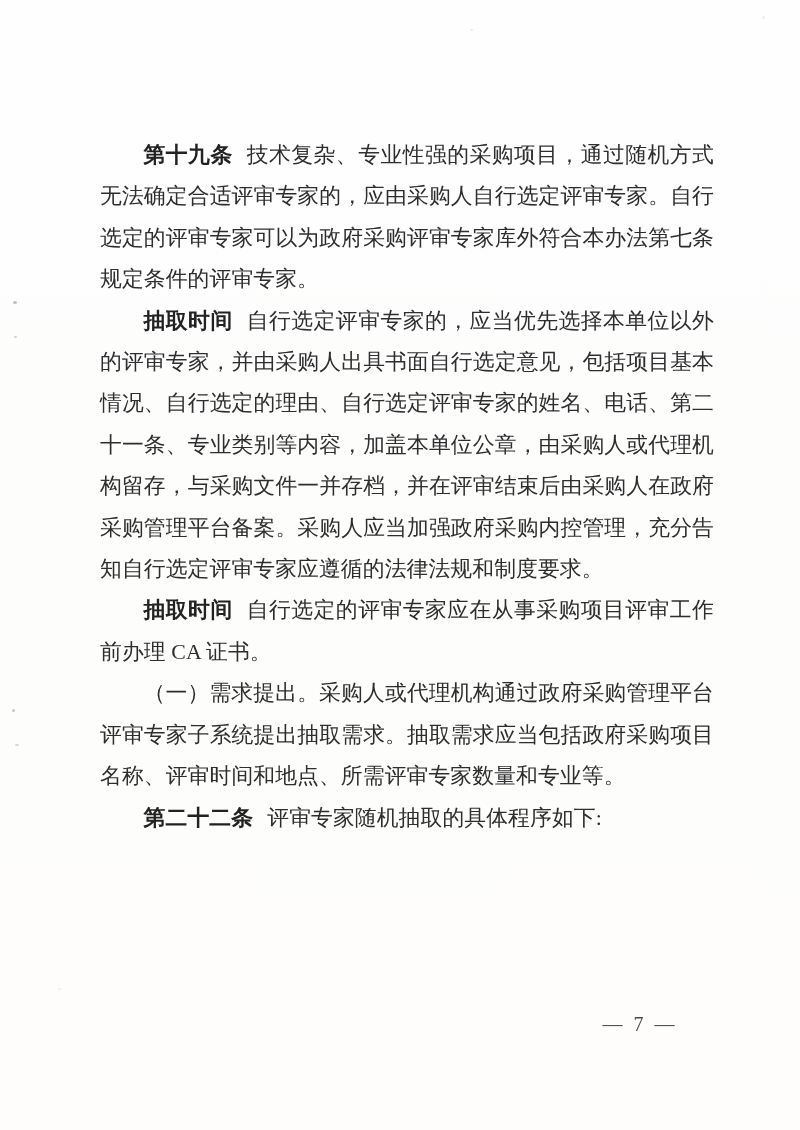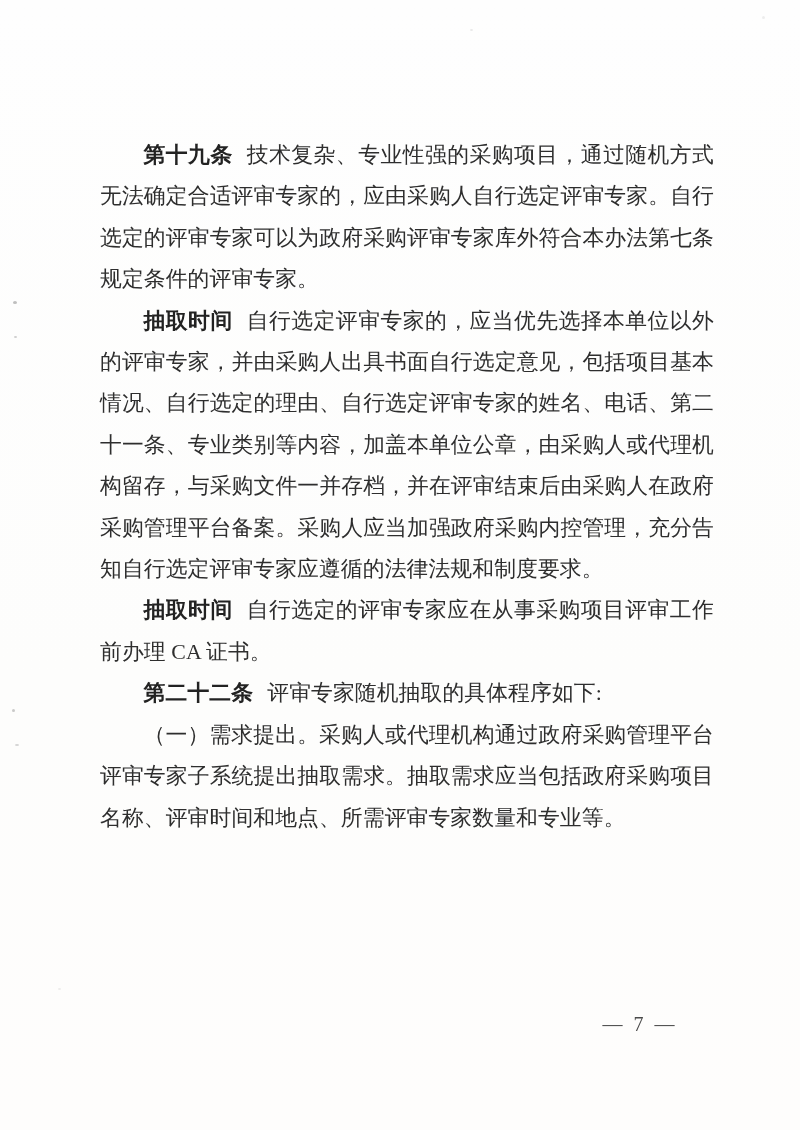--- a/index.html
+++ b/index.html
@@ -73,23 +73,23 @@
 
 <div class="page">
 
   <div class="doc-body">
   <p class="para"><span class="article-label bold">第十九条</span><span class="article-text">技术复杂、专业性强的采购项目，通过随机方式无法确定合适评审专家的，应由采购人自行选定评审专家。自行选定的评审专家可以为政府采购评审专家库外符合本办法第七条规定条件的评审专家。</span></p>
 
   <p class="para"><span class="article-label bold">抽取时间</span><span class="article-text">自行选定评审专家的，应当优先选择本单位以外的评审专家，并由采购人出具书面自行选定意见，包括项目基本情况、自行选定的理由、自行选定评审专家的姓名、电话、第二十一条、专业类别等内容，加盖本单位公章，由采购人或代理机构留存，与采购文件一并存档，并在评审结束后由采购人在政府采购管理平台备案。采购人应当加强政府采购内控管理，充分告知自行选定评审专家应遵循的法律法规和制度要求。</span></p>
 
   <p class="para"><span class="article-label bold">抽取时间</span><span class="article-text">自行选定的评审专家应在从事采购项目评审工作前办理 CA 证书。</span></p>
 
+  <p class="para"><span class="article-label plain">（一）</span><span class="article-text">需求提出。采购人或代理机构通过政府采购管理平台评审专家子系统提出抽取需求。抽取需求应当包括政府采购项目名称、评审时间和地点、所需评审专家数量和专业等。</span></p>
+
   <p class="para"><span class="article-label bold">第二十二条</span><span class="article-text">评审专家随机抽取的具体程序如下:</span></p>
-
-  <p class="para"><span class="article-label plain">（一）</span><span class="article-text">需求提出。采购人或代理机构通过政府采购管理平台评审专家子系统提出抽取需求。抽取需求应当包括政府采购项目名称、评审时间和地点、所需评审专家数量和专业等。</span></p>
 
 </div>
 
   <div class="page-number">— 7 —</div>
 
   <div class="speckle sp1"></div>
   <div class="speckle sp2"></div>
   <div class="speckle sp3"></div>
   <div class="speckle sp4"></div>
   <div class="speckle sp5"></div>

